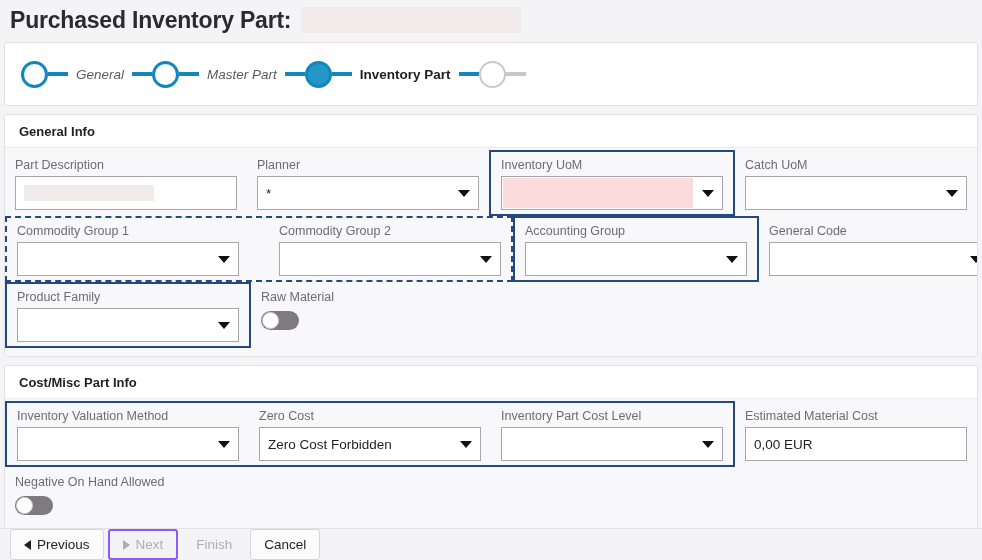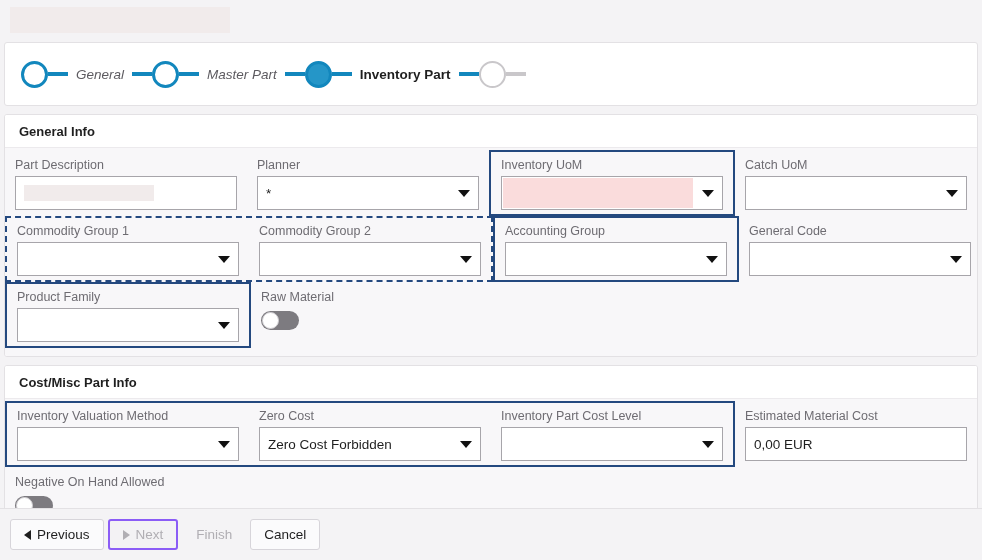--- a/index.html
+++ b/index.html
@@ -150,20 +150,21 @@
   .hl-solid {
     border: 2px solid #24497f;
     padding: 0;
     display: flex;
     align-items: flex-start;
   }
   .hl-dashed {
     border: 2px dashed #24497f;
     display: flex;
     align-items: flex-start;
+    gap: 20px;
   }
   .hl-solid > .field, .hl-dashed > .field { padding-top: 6px; padding-bottom: 4px; }
 
   
   .toggle-field { width: 242px; padding: 8px 10px 6px 10px; flex: none; }
   .toggle {
     width: 38px; height: 19px;
     border-radius: 10px;
     background: #7d7b80;
     position: relative;
@@ -176,21 +177,21 @@
     border-radius: 50%;
     background: #ffffff;
     border: 1px solid #d0ced2;
   }
 
   
   .footer {
     position: absolute;
     left: 0; bottom: 0;
     width: 982px;
-    height: 52px;
+    height: 32px;
     background: #f4f3f5;
     border-top: 1px solid #e3e1e4;
     display: flex;
     align-items: center;
     padding-left: 10px;
     gap: 4px;
   }
   .btn {
     height: 31px;
     min-width: 56px;
@@ -219,20 +220,21 @@
     width: 0; height: 0;
     border-top: 5px solid transparent;
     border-bottom: 5px solid transparent;
     border-left: 7px solid #b0aeb3;
   }
 </style>
 </head>
 <body>
 
 <div class="title-bar">
+  <div class="title-text">Purchased Inventory Part:</div>
   <div class="title-redacted"></div>
 </div>
 
 <div class="stepper-panel">
   <div class="stepper">
 
     <div class="step">
       <div class="dot done"></div>
       <div class="bar"></div>
       <div class="step-label">General</div>

